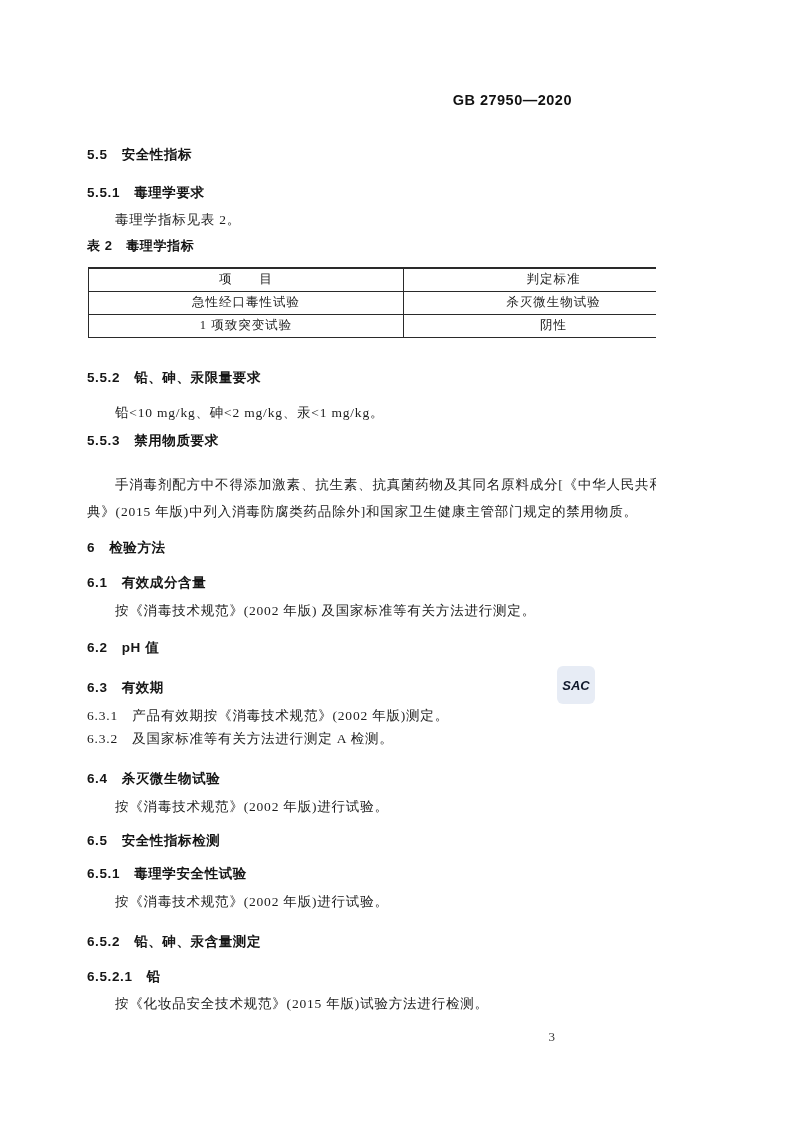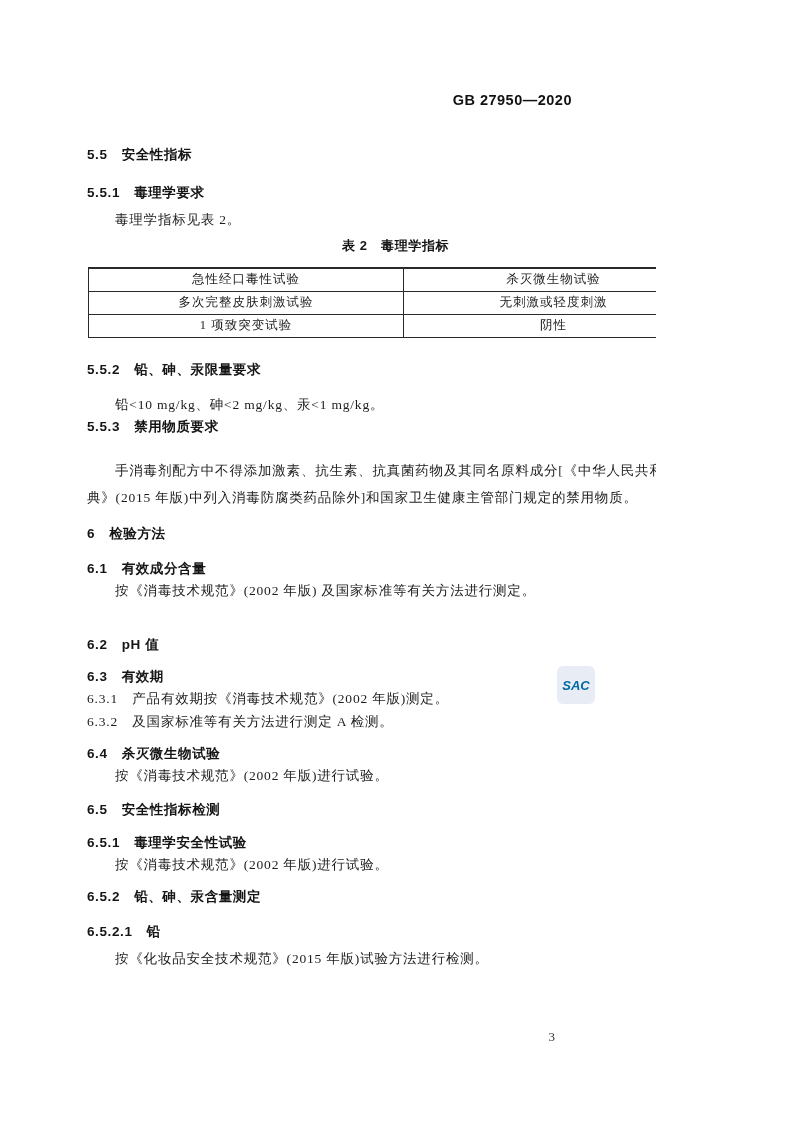--- a/index.html
+++ b/index.html
@@ -47,21 +47,21 @@
     line-height:16px;
     letter-spacing:0.8px;
     color:#1c1c1c;
   }
   .table-caption {
     font-family:"Liberation Sans", sans-serif;
     font-weight:bold;
     font-size:13px;
     line-height:16px;
     letter-spacing:0.6px;
-    text-align:center;
+    text-align:left;
     color:#151515;
   }
   table.spec {
     border-collapse:collapse;
     width:615px;
     margin-left:1px;
     table-layout:fixed;
   }
   table.spec { border:1.5px solid #2a2a2a; border-top-width:2px; }
   table.spec td, table.spec th {
@@ -80,34 +80,34 @@
   .watermark {
     position:absolute;
     left:557px; top:666px;
     width:38px; height:38px;
     background:#e7ecf5;
     border-radius:6px;
     display:flex; align-items:center; justify-content:center;
     font-family:"Liberation Sans", sans-serif;
     font-weight:bold; font-style:italic;
     font-size:13px;
-    color:#0369a1;
+    color:#0f172a;
     user-select:none;
   }
   .page-number {
     position:absolute;
     top:1029px; right:101px;
     font-size:13px;
     color:#333;
   }
   
   .mt22{margin-top:22px}.mt11{margin-top:11px}.mt10{margin-top:10px}
-  .mt13{margin-top:13px}.mt32{margin-top:24px}.mt19{margin-top:19px}
-  .mt12{margin-top:6px}.mt14{margin-top:22px}.mt15{margin-top:15px}
-  .mt21{margin-top:38px}.mt16{margin-top:16px}.mt7{margin-top:7px}
+  .mt13{margin-top:13px}.mt32{margin-top:32px}.mt19{margin-top:19px}
+  .mt12{margin-top:12px}.mt14{margin-top:22px}.mt15{margin-top:15px}
+  .mt21{margin-top:21px}.mt16{margin-top:24px}.mt7{margin-top:7px}
   .mt18{margin-top:18px}.mt17{margin-top:17px}
 </style>
 </head>
 <body>
 
 <div class="page">
 
   <div class="doc-number">GB 27950—2020</div>
 
   <div class="content">
@@ -118,26 +118,26 @@
 
     <div class="table-caption mt10">表 2　毒理学指标</div>
 
     <table class="spec mt13">
       <colgroup>
           <col class="c1">
           <col class="c2">
         </colgroup>
       <tbody>
         <tr>
+          <td>项　　目</td>
+          <td>判定标准</td>
+        </tr>
+        <tr>
           <td>急性经口毒性试验</td>
           <td>杀灭微生物试验</td>
-        </tr>
-        <tr>
-          <td>多次完整皮肤刺激试验</td>
-          <td>无刺激或轻度刺激</td>
         </tr>
         <tr>
           <td>1 项致突变试验</td>
           <td>阴性</td>
         </tr>
       </tbody>
     </table>
 
     <div class="h mt32">5.5.2　铅、砷、汞限量要求</div>
     <div class="p mt19">铅&lt;10 mg/kg、砷&lt;2 mg/kg、汞&lt;1 mg/kg。</div>

